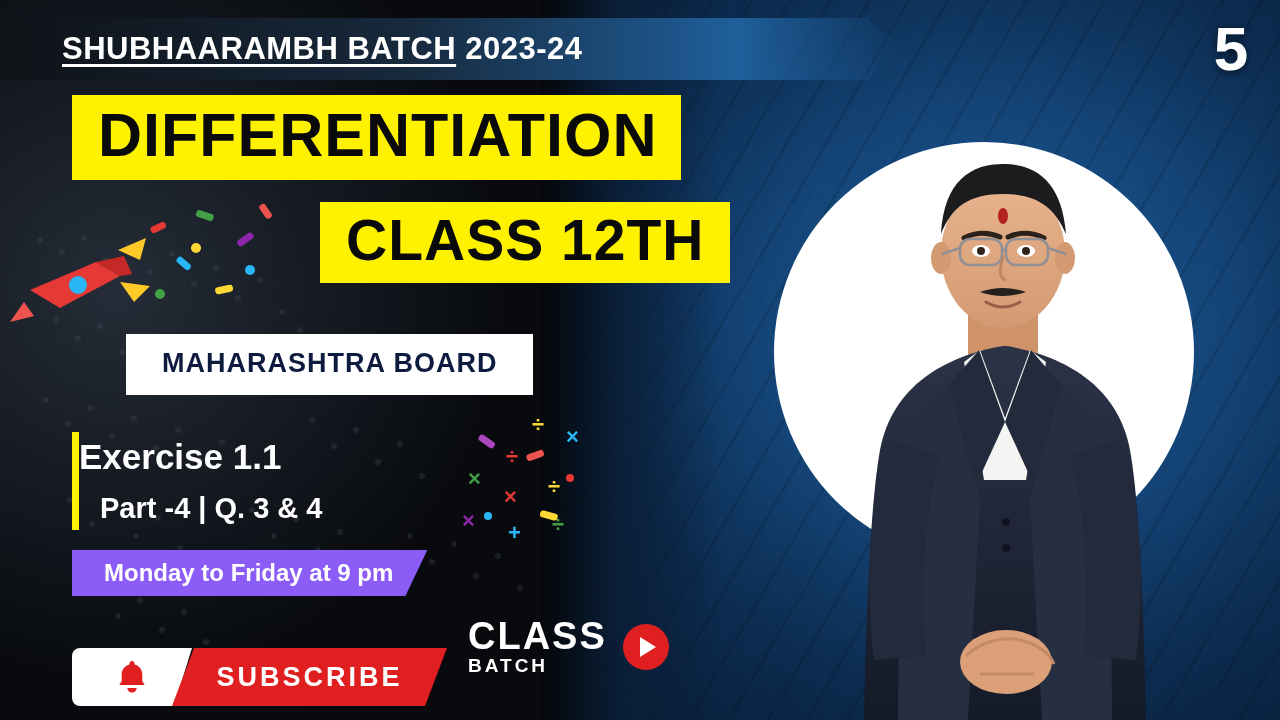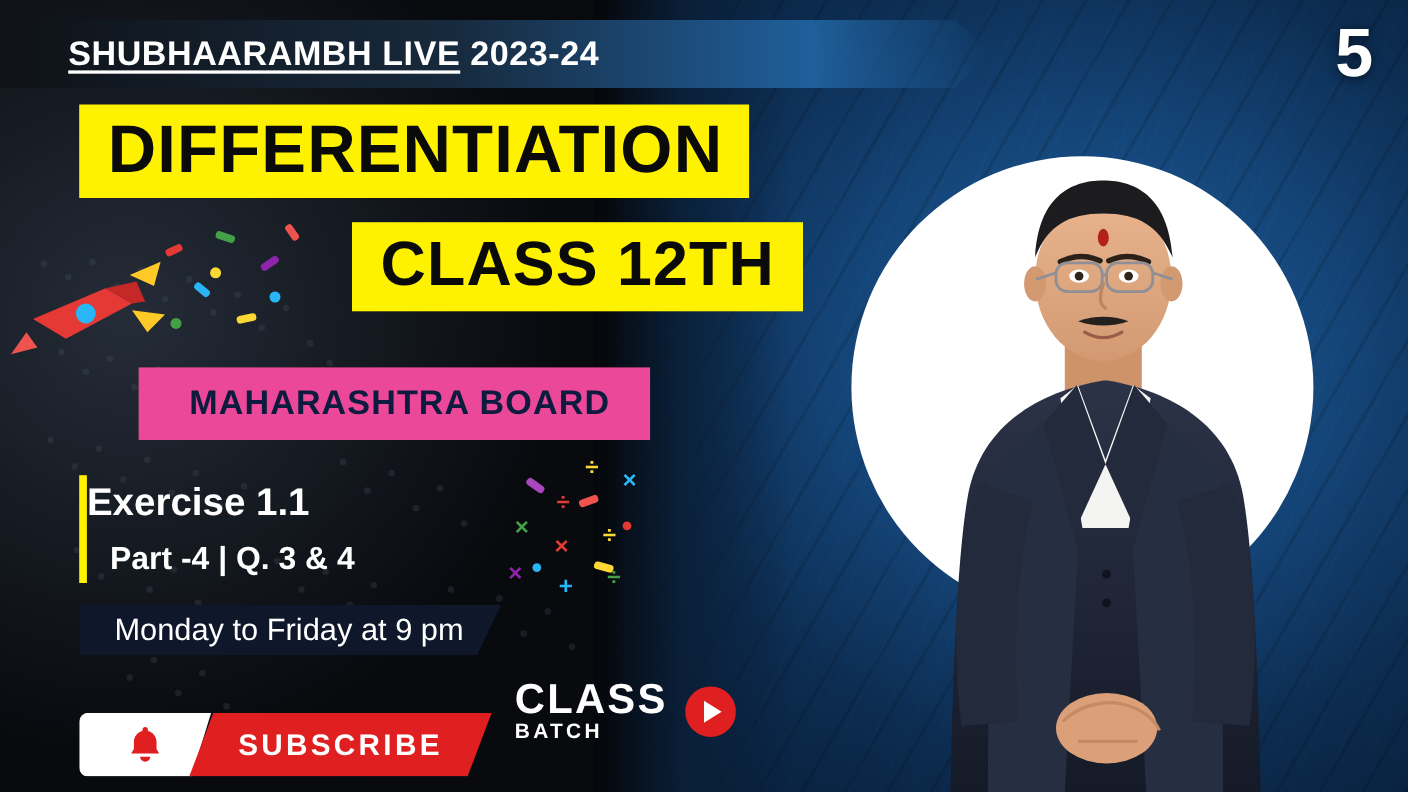--- a/index.html
+++ b/index.html
@@ -122,24 +122,24 @@
     font-weight: bold;
     letter-spacing: 1px;
     line-height: 1.0;
     white-space: nowrap;
   }
 
   
   .board-box {
     position: absolute;
     left: 126px; top: 334px;
-    background: #ec4899;
-    padding: 14px 36px 16px 46px;
+    background: #ffffff;
+    padding: 14px 36px 16px 36px;
     color: #0d1b3e;
-    font-size: 31px;
+    font-size: 27px;
     font-weight: bold;
     letter-spacing: 1px;
     white-space: nowrap;
   }
 
   
   .ex-bar {
     position: absolute;
     left: 72px; top: 432px;
     width: 7px; height: 98px;
@@ -160,27 +160,27 @@
     font-size: 29px;
     font-weight: bold;
     white-space: nowrap;
   }
 
   
   .schedule {
     position: absolute;
     left: 72px; top: 550px;
     height: 46px;
-    background: #0f172a;
+    background: #8b5cf6;
     padding: 0 34px 0 32px;
     display: flex;
     align-items: center;
     color: #ffffff;
-    font-size: 28px;
-    font-weight: normal;
+    font-size: 24px;
+    font-weight: bold;
     white-space: nowrap;
     clip-path: polygon(0 0, 100% 0, calc(100% - 22px) 100%, 0 100%);
   }
 
   
   .subscribe-wrap {
     position: absolute;
     left: 72px; top: 648px;
     width: 400px; height: 76px;
   }
@@ -384,21 +384,21 @@
       <text x="104" y="124" fill="#43a047">÷</text>
       <rect x="78" y="44" width="18" height="7" rx="3" fill="#ef5350" transform="rotate(-20 87 47)"></rect>
       <rect x="30" y="30" width="18" height="7" rx="3" fill="#ab47bc" transform="rotate(35 39 33)"></rect>
       <rect x="92" y="104" width="18" height="7" rx="3" fill="#fdd835" transform="rotate(15 101 107)"></rect>
       <circle cx="40" cy="108" r="4" fill="#29b6f6"></circle>
       <circle cx="122" cy="70" r="4" fill="#e53935"></circle>
     </g>
   </svg>
 
   <div class="title-bar">
-    <div class="title-text"><span class="under">SHUBHAARAMBH LIVE</span><span> 2023-24</span></div>
+    <div class="title-text"><span class="under">SHUBHAARAMBH BATCH</span><span> 2023-24</span></div>
   </div>
 
   <div class="episode-badge">5</div>
 
   <div class="headline-1">DIFFERENTIATION</div>
   <div class="headline-2">CLASS 12TH</div>
 
   <div class="board-box">MAHARASHTRA BOARD</div>
 
   <div class="ex-bar"></div>

